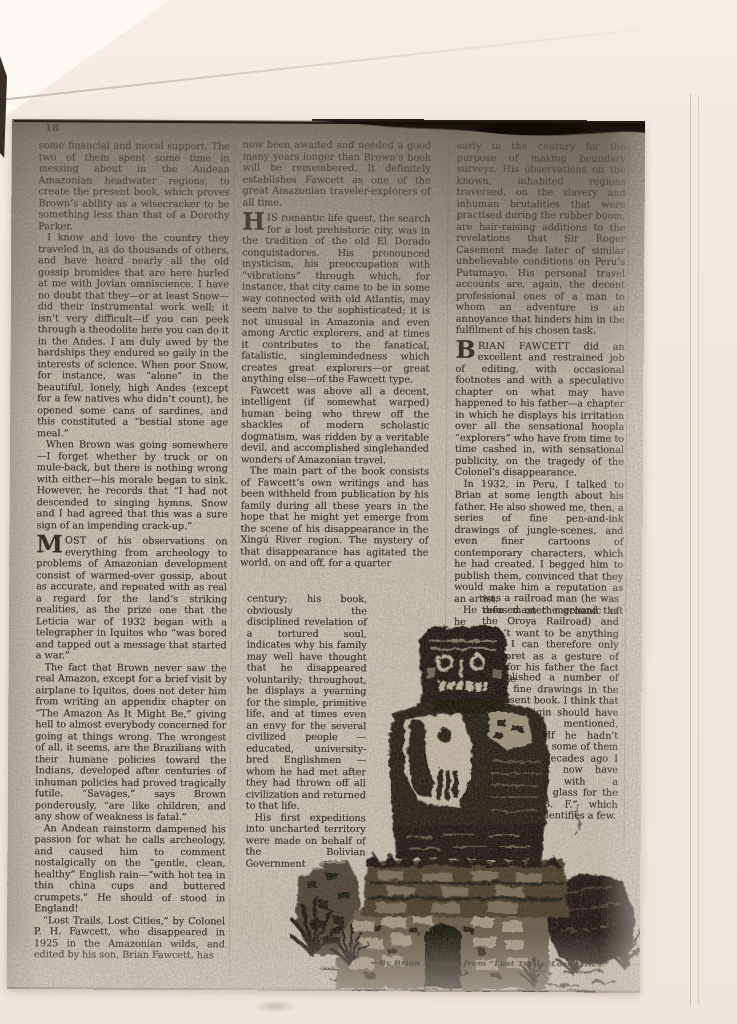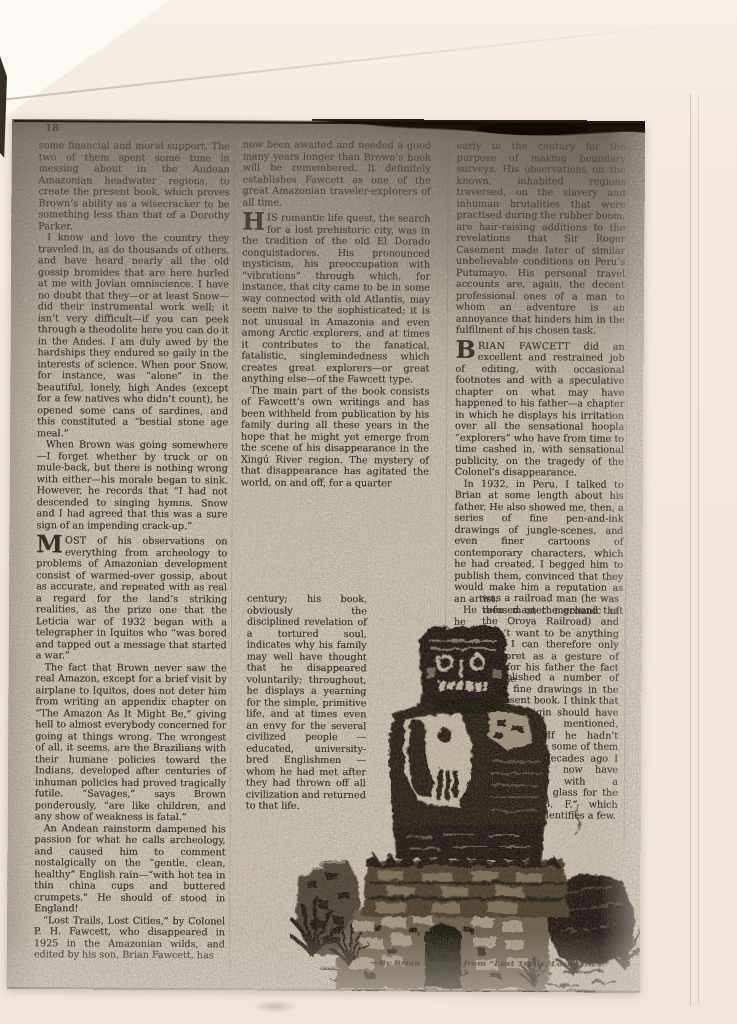--- a/index.html
+++ b/index.html
@@ -90,24 +90,26 @@
       <p class="ind">When Brown was going somewhere—I forget whether by truck or on mule-back, but there is nothing wrong with either—his morale began to sink. However, he records that “I had not descended to singing hymns. Snow and I had agreed that this was a sure sign of an impending crack-up.”</p>
       <p class="dcp"><span class="dc">M</span><span class="lead">OST</span> <span>of his observations on everything from archeology to problems of Amazonian development consist of warmed-over gossip, about as accurate, and repeated with as real a regard for the land’s striking realities, as the prize one that the Leticia war of 1932 began with a telegrapher in Iquitos who “was bored and tapped out a message that started a war.”</span></p>
       <p class="ind">The fact that Brown never saw the real Amazon, except for a brief visit by airplane to Iquitos, does not deter him from writing an appendix chapter on “The Amazon As It Might Be,” giving hell to almost everybody concerned for going at things wrong. The wrongest of all, it seems, are the Brazilians with their humane policies toward the Indians, developed after centuries of inhuman policies had proved tragically futile. “Savages,” says Brown ponderously, “are like children, and any show of weakness is fatal.”</p>
       <p class="ind">An Andean rainstorm dampened his passion for what he calls archeology, and caused him to comment nostalgically on the “gentle, clean, healthy” English rain—“with hot tea in thin china cups and buttered crumpets.” He should of stood in England!</p>
       <p class="ind">“Lost Trails, Lost Cities,” by Colonel P. H. Fawcett, who disappeared in 1925 in the Amazonian wilds, and edited by his son, Brian Fawcett, has</p>
     </div>
 
     <div class="col" id="col2f">
       <p>now been awaited and needed a good many years longer than Brown’s book will be remembered. It definitely establishes Fawcett as one of the great Amazonian traveler-explorers of all time.</p>
       <p class="dcp"><span class="dc">H</span><span class="lead">IS</span> <span>romantic life quest, the search for a lost prehistoric city, was in the tradition of the old El Dorado conquistadores. His pronounced mysticism, his preoccupation with “vibrations” through which, for instance, that city came to be in some way connected with old Atlantis, may seem naive to the sophisticated; it is not unusual in Amazonia and even among Arctic explorers, and at times it contributes to the fanatical, fatalistic, singlemindedness which creates great explorers—or great anything else—of the Fawcett type.</span></p>
+      <p class="ind">Fawcett was above all a decent, intelligent (if somewhat warped) human being who threw off the shackles of modern scholastic dogmatism, was ridden by a veritable devil, and accomplished singlehanded wonders of Amazonian travel.</p>
       <p class="ind">The main part of the book consists of Fawcett’s own writings and has been withheld from publication by his family during all these years in the hope that he might yet emerge from the scene of his disappearance in the Xingú River region. The mystery of that disappearance has agitated the world, on and off, for a quarter</p>
     </div>
     <div class="col" id="col2n">
       <p>century; his book, obviously the disciplined revelation of a tortured soul, indicates why his family may well have thought that he disappeared voluntarily; throughout, he displays a yearning for the simple, primitive life, and at times even an envy for the several civilized people — educated, university-bred Englishmen — whom he had met after they had thrown off all civilization and returned to that life.</p>
+      <p class="ind">His first expeditions into uncharted territory were made on behalf of the Bolivian Government</p>
     </div>
 
     <div class="col" id="col3f">
       <p>early in the century for the purpose of making boundary surveys. His observations on the known, inhabited regions traversed, on the slavery and inhuman brutalities that were practised during the rubber boom, are hair-raising additions to the revelations that Sir Roger Casement made later of similar unbelievable conditions on Peru’s Putumayo. His personal travel accounts are, again, the decent professional ones of a man to whom an adventure is an annoyance that hinders him in the fulfilment of his chosen task.</p>
       <p class="dcp"><span class="dc">B</span><span class="lead">RIAN FAWCETT</span> <span>did an excellent and restrained job of editing, with occasional footnotes and with a speculative chapter on what may have happened to his father—a chapter in which he displays his irritation over all the sensational hoopla “explorers” who have from time to time cashed in, with sensational publicity, on the tragedy of the Colonel’s disappearance.</span></p>
       <p class="ind">In 1932, in Peru, I talked to Brian at some length about his father. He also showed me, then, a series of fine pen-and-ink drawings of jungle-scenes, and even finer cartoons of contemporary characters, which he had created. I begged him to publish them, convinced that they would make him a reputation as an artist.</p>
       <p class="ind">He refused on the ground that he</p>
     </div>
     <div class="col" id="col3m">
       <p>was a railroad man (he was then master mechanic of the Oroya Railroad) and didn’t want to be anything else. I can therefore only interpret as a gesture of love for his father the fact that he</p>

